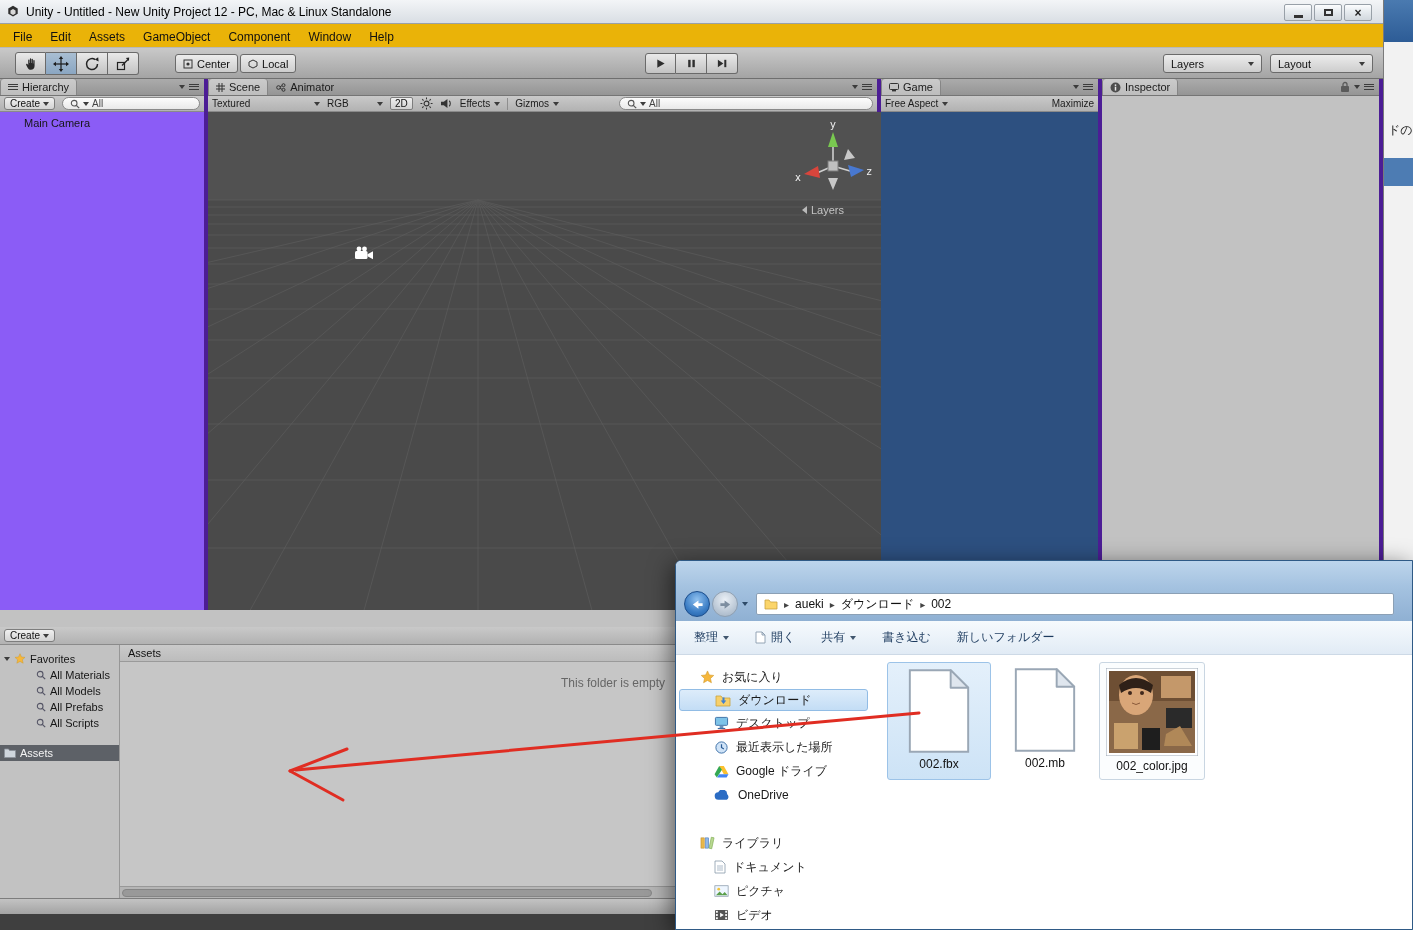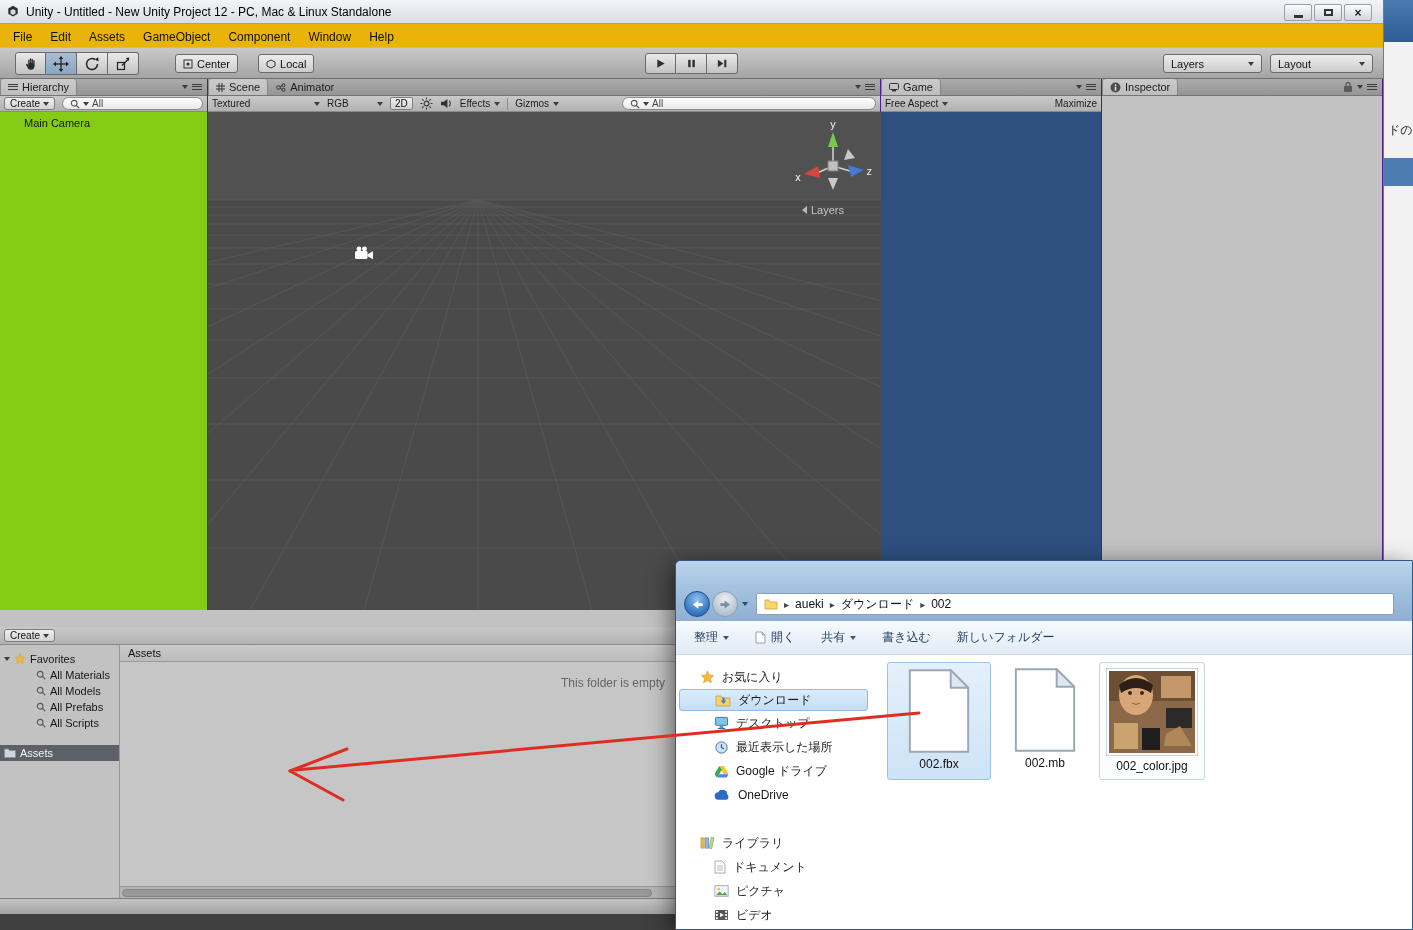--- a/index.html
+++ b/index.html
@@ -27,21 +27,21 @@
   .tool-btn{width:31px;height:23px;display:flex;align-items:center;justify-content:center;background:linear-gradient(#e9e9e9,#c3c3c3);border:1px solid #6a6a6a;border-left:none;}
   .tool-btn:first-child{border-left:1px solid #6a6a6a;border-radius:3px 0 0 3px;}
   .tool-btn:last-child{border-radius:0 3px 3px 0;}
   .tool-btn.active{background:linear-gradient(#a9bed2,#8aa6c2);}
   .unity-btn{height:19px;border:1px solid #6a6a6a;border-radius:3px;background:linear-gradient(#ececec,#cdcdcd);display:flex;align-items:center;gap:4px;padding:0 7px;font-size:11px;color:#111;}
   .caret-d{width:0;height:0;border-left:3.5px solid transparent;border-right:3.5px solid transparent;border-top:4px solid #3c3c3c;}
   .caret-l{width:0;height:0;border-top:4px solid transparent;border-bottom:4px solid transparent;border-right:5px solid #b9b9b9;}
   .dd{justify-content:space-between;}
 
   
-  .panel{position:absolute;top:79px;height:531px;background:#84cc16;border-right:1px solid #4c1d95;}
+  .panel{position:absolute;top:79px;height:531px;background:#8b5cf6;border-right:4px solid #4c1d95;}
   .tabbar{position:absolute;left:0;top:0;right:0;height:17px;background:linear-gradient(#ababab,#959595);border-bottom:1px solid #757575;display:flex;align-items:stretch;font-size:11px;}
   .tab{display:flex;align-items:center;gap:4px;padding:0 8px;color:#1a1a1a;}
   .tab.active{background:linear-gradient(#cbcbcb,#bdbdbd);box-shadow:inset 1px 0 #868686,inset -1px 0 #868686;border-radius:3px 3px 0 0;}
   .corner{margin-left:auto;display:flex;align-items:center;gap:4px;padding-right:5px;}
   .hamb{width:10px;height:7px;background-image:linear-gradient(#3c3c3c,#3c3c3c),linear-gradient(#3c3c3c,#3c3c3c),linear-gradient(#3c3c3c,#3c3c3c);background-size:10px 1.4px;background-position:0 0,0 2.8px,0 5.6px;background-repeat:no-repeat;}
   .ptool{position:absolute;left:0;top:17px;right:0;height:16px;background:linear-gradient(#c9c9c9,#b2b2b2);border-bottom:1px solid #8a8a8a;display:flex;align-items:center;padding:0 4px;font-size:10px;color:#1c1c1c;gap:7px;}
   .mini-btn{height:13px;border:1px solid #7d7d7d;border-radius:3px;background:linear-gradient(#f0f0f0,#d3d3d3);padding:0 5px;font-size:10px;display:flex;gap:3px;align-items:center;color:#111;}
   .search-pill{height:13px;background:linear-gradient(#fdfdfd,#e9e9e9);border:1px solid #8a8a8a;border-radius:8px;display:flex;align-items:center;padding:0 7px;font-size:10px;color:#444;gap:3px;}
   .mini-dd{display:flex;align-items:center;gap:4px;}
   .tog{height:13px;border:1px solid #7d7d7d;border-radius:2px;background:linear-gradient(#efefef,#d0d0d0);padding:0 4px;display:flex;align-items:center;font-size:10px;color:#111;}
@@ -156,21 +156,21 @@
         <svg width="16" height="16" viewBox="0 0 16 16">
             <g fill="none" stroke="#222" stroke-width="1.2">
               <rect x="2.5" y="6.5" width="7" height="7"></rect>
               <path d="M7 9.5l6-6"></path>
             </g>
             <path fill="#222" d="M14.2 1.5l-.3 3.6-3.1-3z"></path>
           </svg>
       </span>
     </div>
 
-    <div class="toolgroup" style="left:175px;top:6px;gap:20px;">
+    <div class="toolgroup" style="left:175px;top:6px;gap:2px;">
       <span class="unity-btn">
         <svg width="10" height="10" viewBox="0 0 10 10">
             <rect x="1" y="1" width="8" height="8" fill="none" stroke="#333"></rect>
             <circle cx="5" cy="5" r="1.6" fill="#333"></circle>
           </svg>
         <span>Center</span>
       </span>
       <span class="unity-btn">
         <svg width="10" height="10" viewBox="0 0 10 10">
             <path d="M5 1l4 2v4L5 9 1 7V3z" fill="none" stroke="#333"></path>

